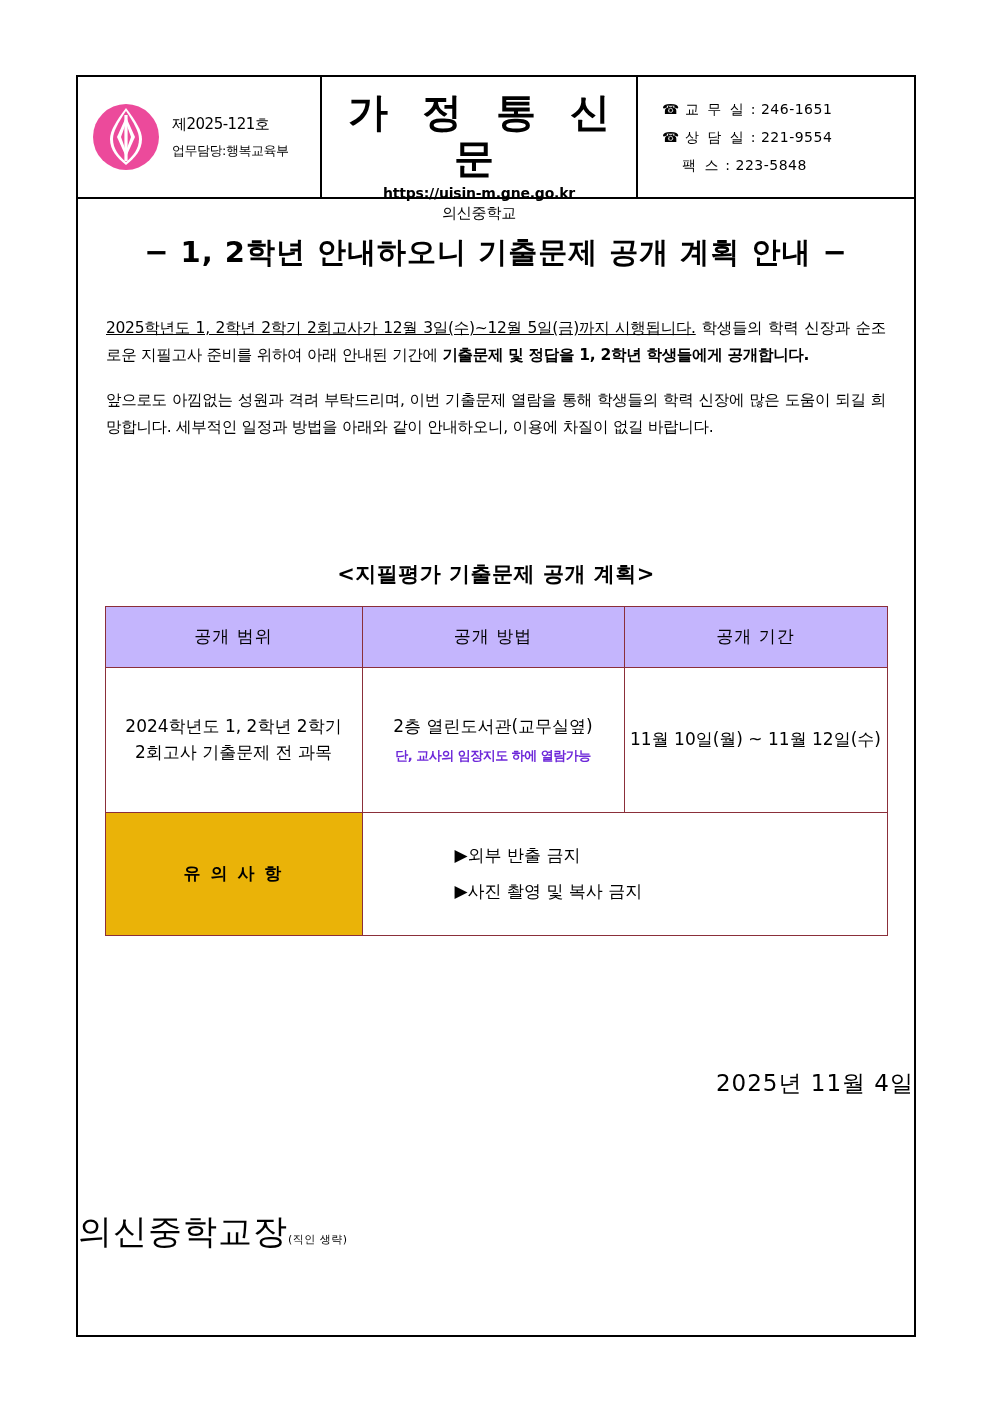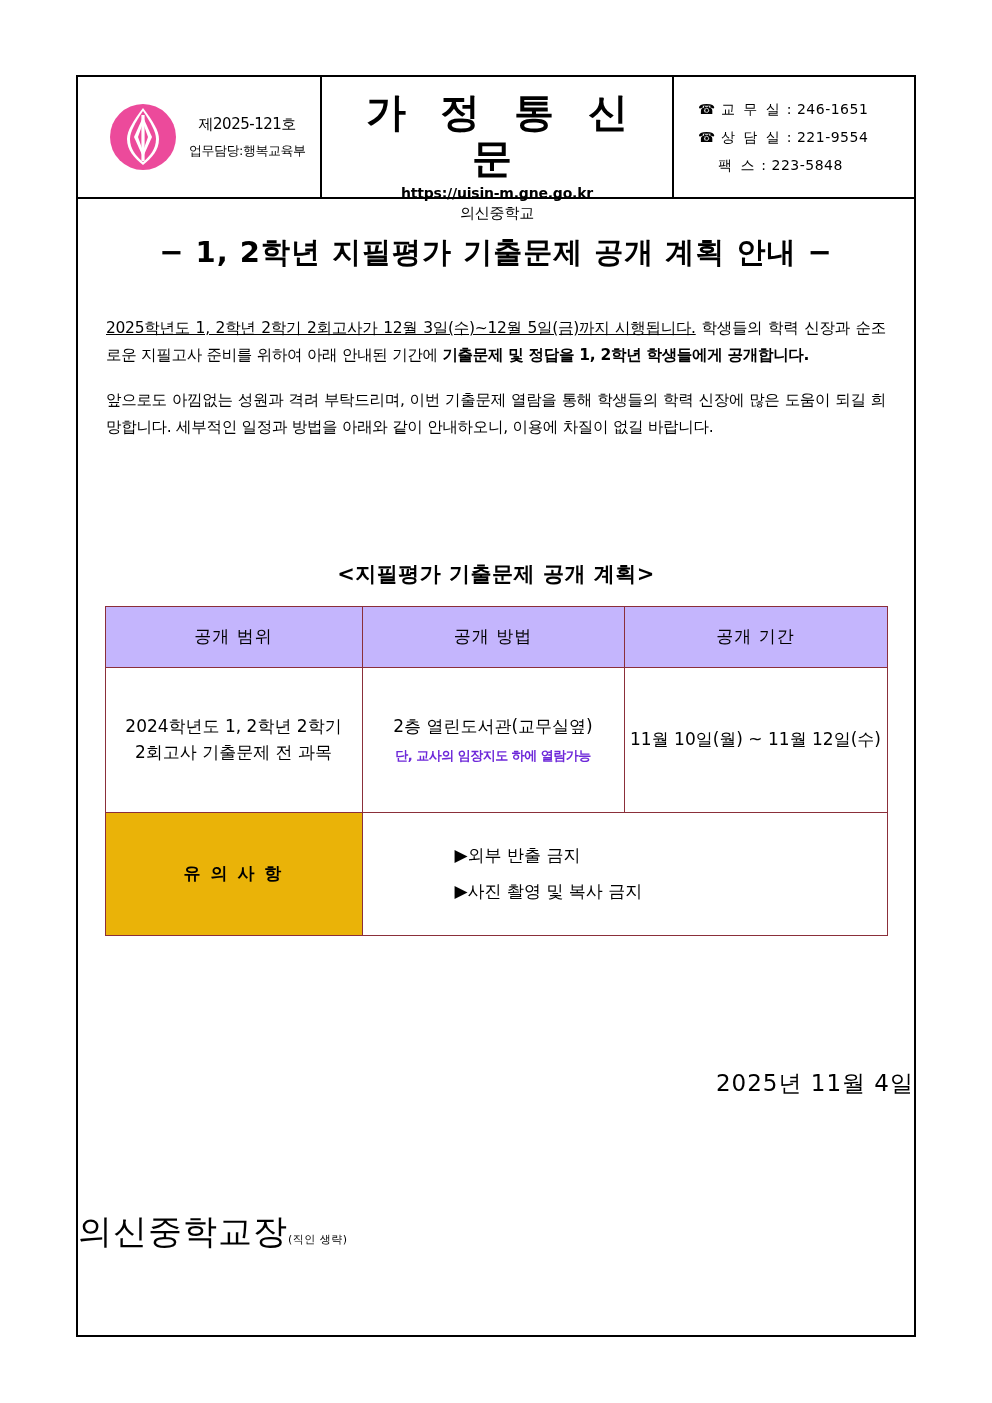--- a/index.html
+++ b/index.html
@@ -31,22 +31,21 @@
     height: 122px;
     border-bottom: 2px solid #000;
     box-sizing: border-box;
   }
   .hdr-left {
     width: 244px;
     border-right: 2px solid #000;
     box-sizing: border-box;
     display: flex;
     align-items: center;
-    padding-left: 29px;
-    text-align: center;
+    padding-left: 12px;
   }
   .logo {
     width: 72px;
     height: 72px;
     flex: 0 0 72px;
     position: relative;
   }
   .logo svg { display: block; }
   .hdr-left-txt {
     margin-left: 10px;
@@ -55,21 +54,21 @@
   }
   .hdr-left-txt .l1 {
     font-size: 15px;
     letter-spacing: -0.5px;
   }
   .hdr-left-txt .l2 {
     font-size: 13px;
     letter-spacing: -0.5px;
   }
   .hdr-mid {
-    width: 352px;
+    width: 316px;
     border-right: 2px solid #000;
     box-sizing: border-box;
     text-align: center;
     padding-top: 12px;
   }
   .hdr-mid .title {
     font-family: "DejaVu Sans", sans-serif;
     font-size: 40px;
     font-weight: bold;
     letter-spacing: 10px;
@@ -262,21 +261,21 @@
       </div>
       <div class="row">
         <span style="display:inline-block;width:15px"></span>
         <span class="lbl">팩   스</span>
         <span>:</span>
         <span>223-5848</span>
       </div>
     </div>
   </div>
 
-  <div class="doc-title">− 1, 2학년 지필평가 기출문제 공개 계획 안내 −</div>
+  <div class="doc-title">− 1, 2학년 안내하오니 기출문제 공개 계획 안내 −</div>
 
   <div class="body-wrap">
     <p class="para"><span class="u">2025학년도 1, 2학년 2학기 2회고사가 12월 3일(수)~12월 5일(금)까지 시행됩니다.</span><span> 학생들의 학력 신장과 순조로운 지필고사 준비를 위하여 아래 안내된 기간에 </span><span class="b">기출문제 및 정답을 1, 2학년 학생들에게 공개합니다.</span></p>
     <p class="para">앞으로도 아낌없는 성원과 격려 부탁드리며, 이번 기출문제 열람을 통해 학생들의 학력 신장에 많은 도움이 되길 희망합니다. 세부적인 일정과 방법을 아래와 같이 안내하오니, 이용에 차질이 없길 바랍니다.</p>
   </div>
 
   <div class="tbl-caption">&lt;지필평가 기출문제 공개 계획&gt;</div>
 
   <table class="plan">
     <colgroup>

